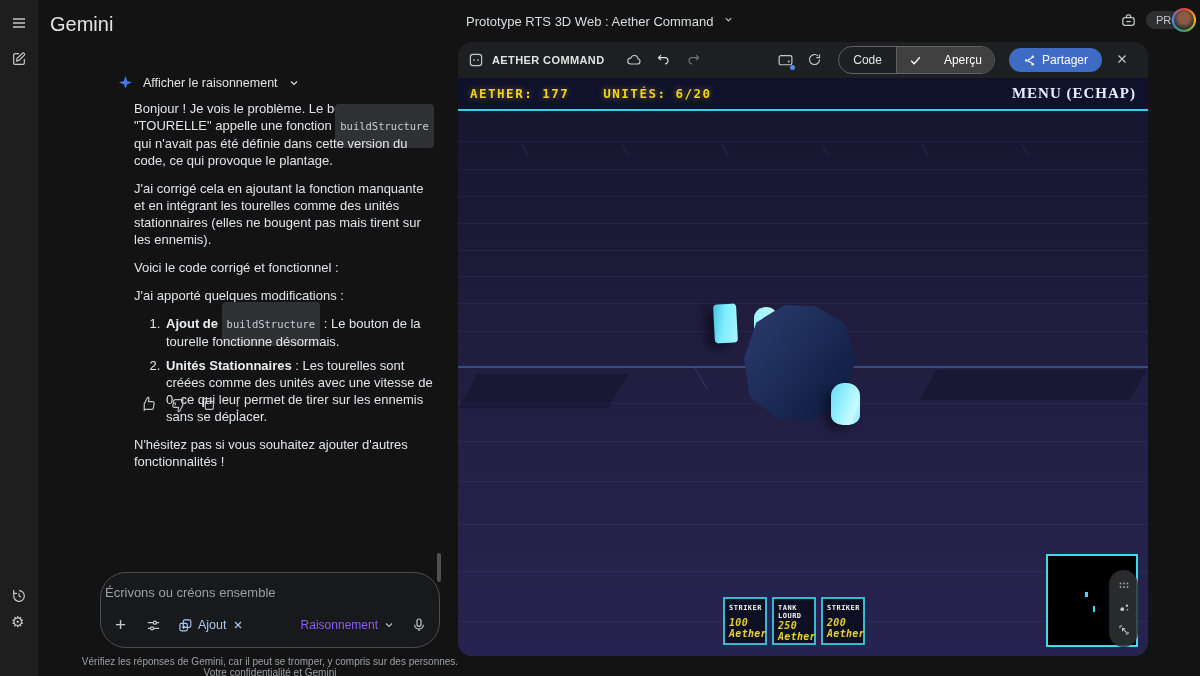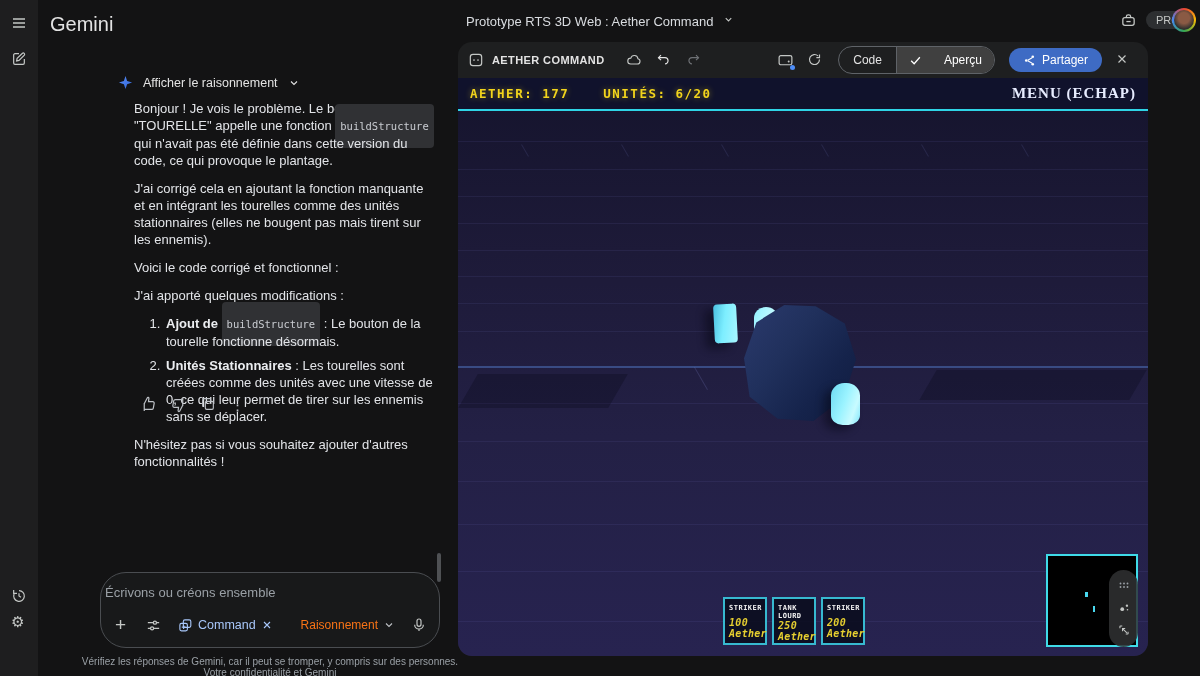--- a/index.html
+++ b/index.html
@@ -36,21 +36,21 @@
 
   .chat-scrollbar { position:absolute; left:437px; top:553px; width:4px; height:29px; border-radius:2px; background:#4f5154; }
 
   
   .composer { position:absolute; left:100px; top:572px; width:340px; height:76px; border:1px solid #4a4d51; border-radius:26px; background:#18191a; }
   .composer input { position:absolute; left:4px; top:12px; width:280px; background:transparent; border:none; outline:none; color:#e3e3e3; font-size:13px; font-family:"Liberation Sans", sans-serif; }
   .composer input::placeholder { color:#9aa0a6; }
   .comp-row { position:absolute; left:14px; right:12px; bottom:10px; height:24px; display:flex; align-items:center; }
   .plus { font-size:19px; color:#c4c7c5; line-height:20px; cursor:pointer; width:20px; }
   .canvas-chip { display:flex; align-items:center; gap:5px; margin-left:16px; color:#a8c7fa; font-size:12.5px; cursor:pointer; }
-  .mode { margin-left:auto; display:flex; align-items:center; gap:5px; color:#f97316; font-size:12px; cursor:pointer; }
+  .mode { margin-left:auto; display:flex; align-items:center; gap:5px; color:#8b5cf6; font-size:12px; cursor:pointer; }
   .disclaimer { position:absolute; left:60px; top:656px; width:420px; text-align:center; color:#9aa0a6; font-size:10px; line-height:11px; }
   .disclaimer a { color:#9aa0a6; text-decoration:underline; cursor:pointer; }
 
   
   .panel { position:absolute; left:458px; top:42px; width:690px; height:614px; background:#1e1f20; border-radius:14px; overflow:hidden; }
   .panel-head { position:absolute; left:0; top:0; right:0; height:36px; display:flex; align-items:center; padding:0 10px; }
   .ph-title { font-size:11px; letter-spacing:.4px; font-weight:bold; color:#e3e3e3; margin:0 14px 0 8px; }
   .ph-ic { width:16px; height:16px; color:#c4c7c5; margin:0 7px; cursor:pointer; }
   .seg { display:flex; align-items:center; border:1px solid #5f6368; border-radius:17px; overflow:hidden; height:28px; margin:0 8px; }
   .seg .code-t { padding:0 14px; font-size:12px; color:#e3e3e3; height:100%; display:flex; align-items:center; cursor:pointer; }
@@ -205,21 +205,21 @@
             <circle cx="14" cy="8" r="2.2"></circle>
             <circle cx="10" cy="16" r="2.2"></circle>
           </svg>
       </div>
       <div class="canvas-chip">
         <svg viewBox="0 0 24 24" width="15" height="15" stroke="#a8c7fa" stroke-width="1.8" fill="none">
             <rect x="8.5" y="3" width="12" height="12" rx="2.5"></rect>
             <rect x="3" y="8.5" width="12" height="12" rx="2.5"></rect>
             <path d="M9 11.5v6M6 14.5h6"></path>
           </svg>
-        <span>Command</span>
+        <span>Ajout</span>
         <svg viewBox="0 0 24 24" width="12" height="12" stroke="#a8c7fa" stroke-width="2.2" fill="none">
             <path d="M6 6l12 12M18 6 6 18"></path>
           </svg>
       </div>
       <div class="mode">
         <span>Raisonnement</span>
         <svg viewBox="0 0 24 24" width="12" height="12" stroke="#bdc1c6" stroke-width="2.2" fill="none">
             <polyline points="6 9 12 15 18 9"></polyline>
           </svg>
       </div>

